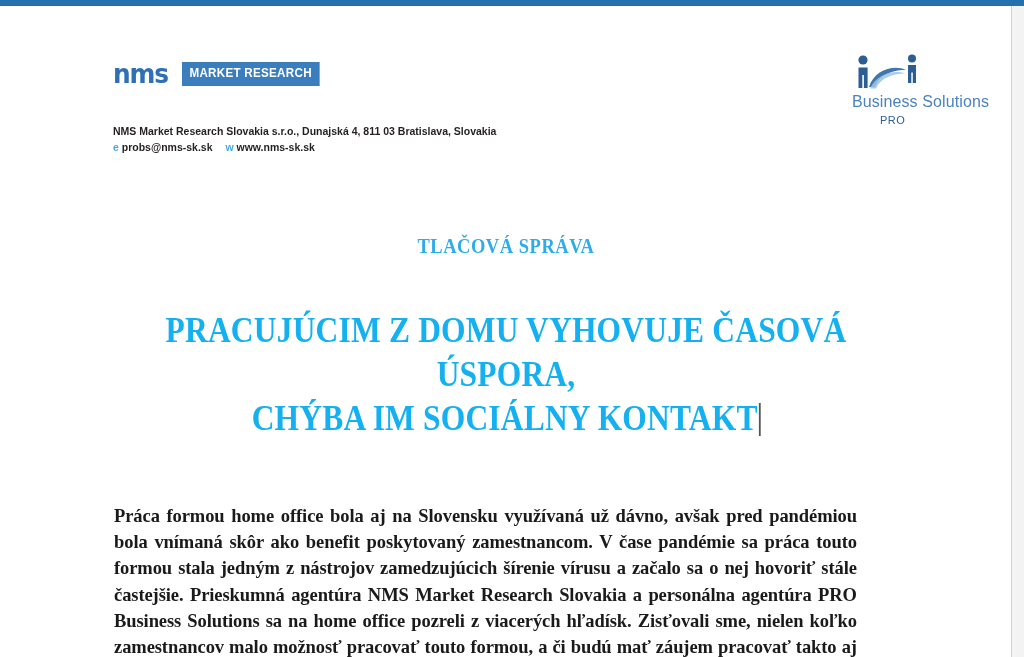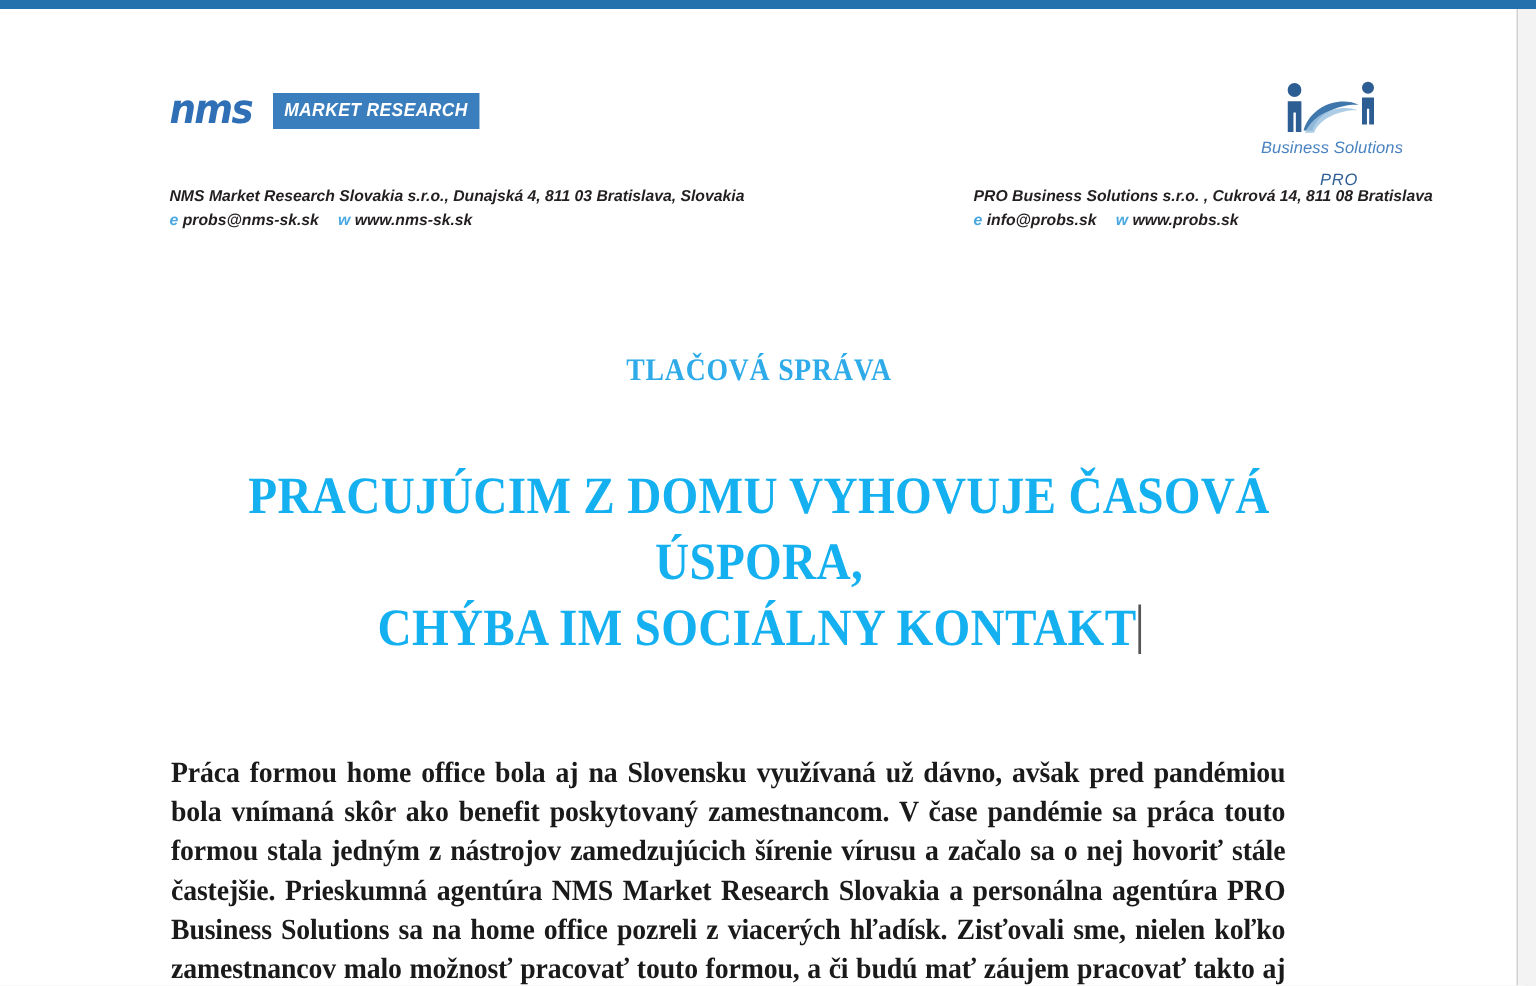--- a/index.html
+++ b/index.html
@@ -42,21 +42,20 @@
     box-sizing: border-box;
     overflow: hidden;
   }
 
   
   .letterhead {
     position: absolute;
     top: 0; left: 0;
     width: 1012px;
     height: 150px;
-    font-style: italic;
   }
 
   
   .nms-logo {
     position: absolute;
     left: 113px;
     top: 56px;
     display: flex;
     align-items: stretch;
     height: 24px;
@@ -107,27 +106,27 @@
     top: 28px;
     color: #2e5f96;
     font-family: "Liberation Sans", sans-serif;
     font-size: 11px;
     letter-spacing: 0.5px;
     font-weight: normal;
     margin-top: 32px;
   }
   .pro-sub {
     position: absolute;
-    left: 0px;
+    left: 12px;
     top: 39px;
     width: 96px;
     text-align: center;
     color: #4a83c0;
     font-family: "Liberation Sans", sans-serif;
-    font-size: 11px;
+    font-size: 16px;
     letter-spacing: 0.1px;
     white-space: nowrap;
   }
 
   
   .contact {
     position: absolute;
     font-family: "Liberation Sans", sans-serif;
     font-size: 10.5px;
     font-weight: bold;
@@ -237,30 +236,20 @@
         <div>NMS Market Research Slovakia s.r.o., Dunajská 4, 811 03 Bratislava, Slovakia</div>
         <div class="l2">
           <span class="pfx">e</span>
           <span>probs@nms-sk.sk</span>
           <span class="gap"></span>
           <span class="pfx">w</span>
           <span>www.nms-sk.sk</span>
         </div>
       </div>
 
-      <div class="contact right">
-        <div>PRO Business Solutions s.r.o. , Cukrová 14, 811 08 Bratislava</div>
-        <div class="l2">
-          <span class="pfx">e</span>
-          <span>info@probs.sk</span>
-          <span class="gap"></span>
-          <span class="pfx">w</span>
-          <span>www.probs.sk</span>
-        </div>
-      </div>
     </div>
 
     <div class="doc-body">
 
       <div class="kicker">TLAČOVÁ SPRÁVA</div>
 
       <h1 class="headline">
         <span>PRACUJÚCIM Z DOMU VYHOVUJE ČASOVÁ ÚSPORA,</span><br>
         <span>CHÝBA IM SOCIÁLNY KONTAKT</span><span class="caret"></span>
       </h1>

